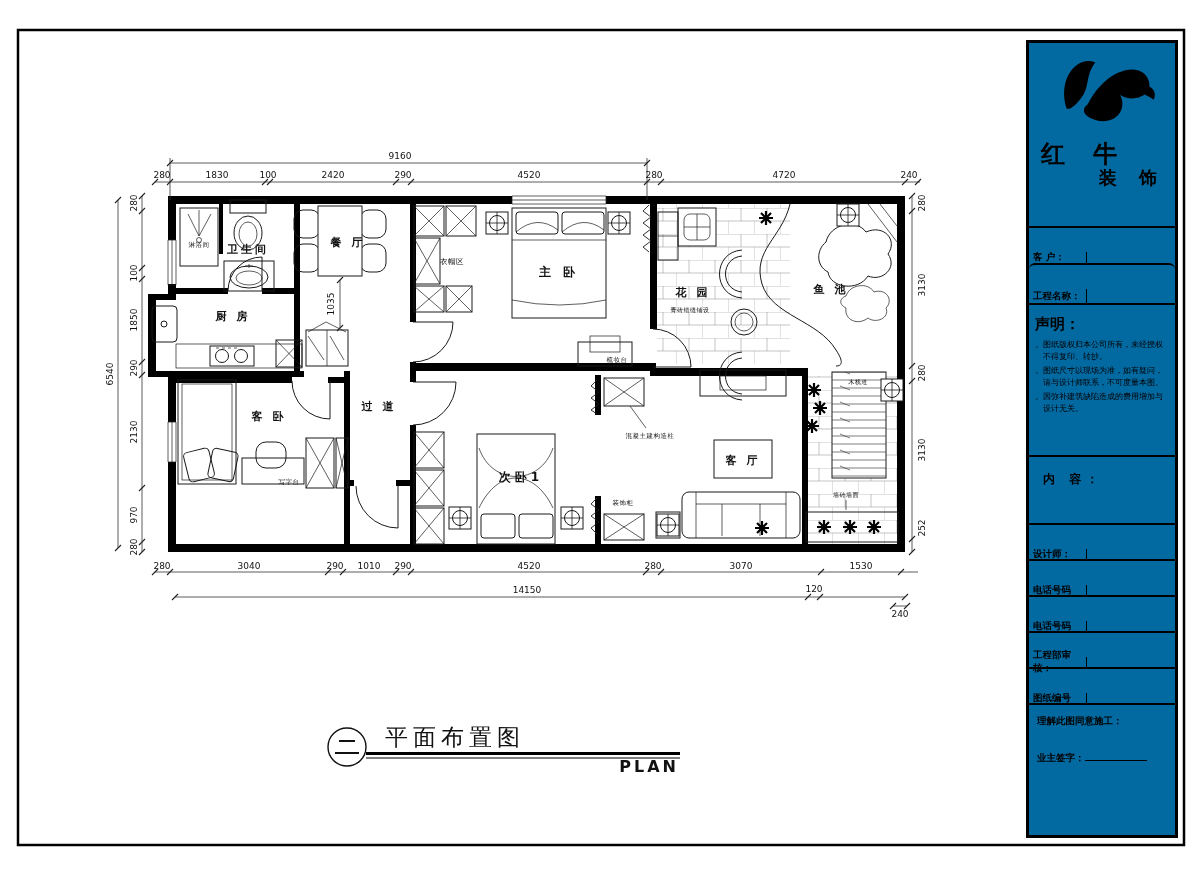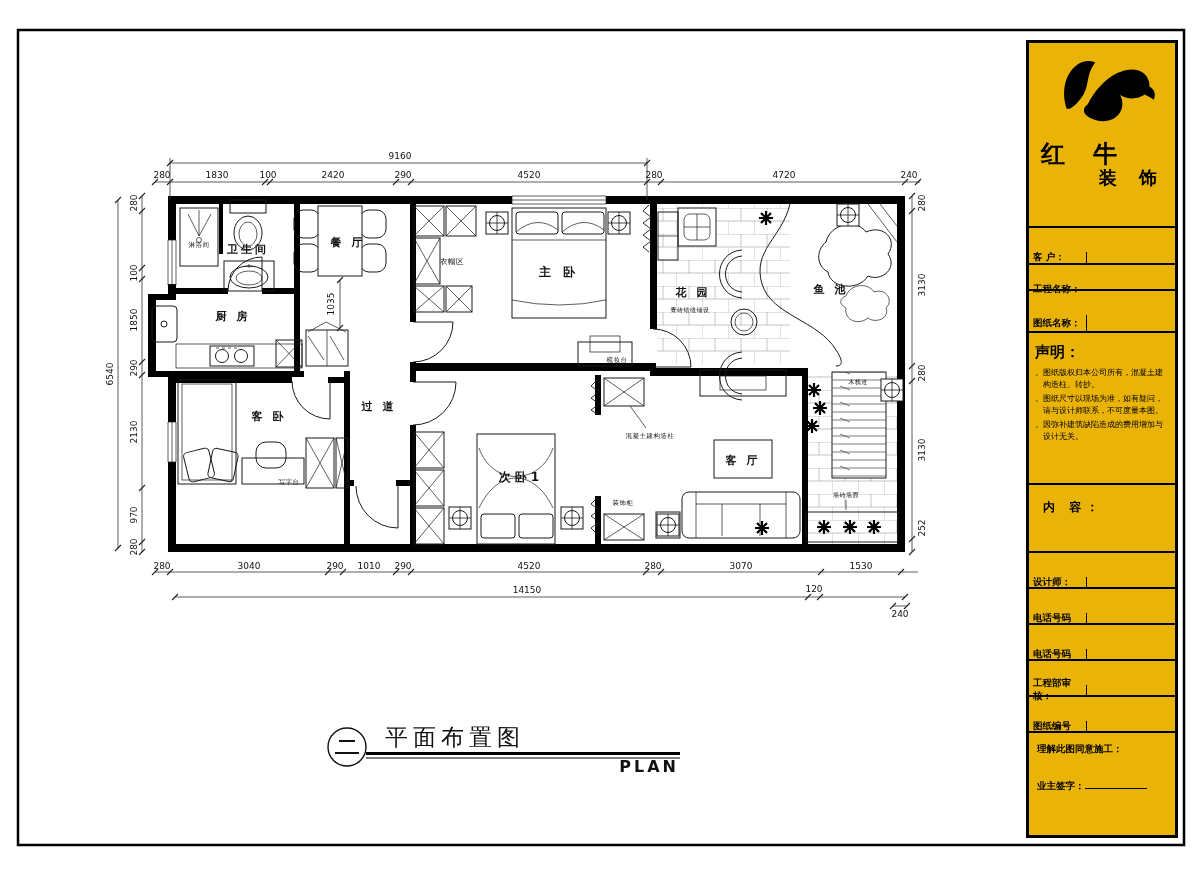--- a/index.html
+++ b/index.html
@@ -18,29 +18,29 @@
   text{fill:#111;}
   .dim{font-size:9px;text-anchor:middle;}
   .room{font-size:11px;font-weight:bold;letter-spacing:3px;text-anchor:middle;}
   .room2{font-size:12px;font-weight:bold;letter-spacing:4px;text-anchor:middle;}
   .tiny{font-size:6.5px;text-anchor:middle;letter-spacing:0.5px;}
   .cap-title{font-size:23px;letter-spacing:5px;}
   .cap-plan{font-size:16px;font-weight:bold;letter-spacing:3px;text-anchor:end;}
 
   
   .tb{position:absolute;left:1026px;top:40px;width:152px;height:798px;
-      border:3px solid #000;box-sizing:border-box;display:flex;flex-direction:column;background:#eab308;}
+      border:3px solid #000;box-sizing:border-box;display:flex;flex-direction:column;background:#0369a1;}
   .tb-sec{border-top:2px solid #000;box-sizing:border-box;}
   .tb-sec:first-child{border-top:none;}
   .tb-logo{height:183px;flex:none;}
   .tb-logo svg{display:block;margin:6px auto 0;}
   .brand-top{font-size:24px;font-weight:bold;letter-spacing:10px;padding-left:12px;line-height:1.1;}
   .brand-bottom{font-size:18px;font-weight:bold;letter-spacing:8px;text-align:right;padding-right:10px;line-height:1.2;}
   .tb-row{display:flex;flex:none;}
-  .r37{height:37px;}.r32{height:26px;}.r42{height:42px;}.r36{height:36px;}
+  .r37{height:37px;}.r32{height:40px;border-radius:6px;}.r42{height:42px;}.r36{height:36px;}
   .rl{width:58px;flex:none;border-right:1.5px solid #000;box-sizing:border-box;
       font-size:9.5px;font-weight:bold;display:flex;align-items:center;padding-left:4px;margin-top:24px;}
   .rv{flex:1;}
   .tb-statement{height:152px;flex:none;padding:6px 6px 0 6px;box-sizing:border-box;}
   .tb-statement h4{margin:4px 0 5px 0;font-size:15px;}
   .tb-statement ul{margin:0;padding:0;list-style:none;}
   .tb-statement li{font-size:8px;line-height:1.45;margin-bottom:3px;position:relative;padding-left:8px;}
   .tb-statement li::before{content:"。";position:absolute;left:0;top:0;font-size:8px;}
   .tb-content{height:68px;flex:none;font-size:12px;font-weight:bold;letter-spacing:5px;
               padding:14px 0 1px 14px;box-sizing:border-box;}
@@ -363,29 +363,25 @@
   </div>
 
   <div class="tb-sec tb-row r37">
     <div class="rl">客 户：</div>
     <div class="rv"></div>
   </div>
   <div class="tb-sec tb-row r32">
     <div class="rl">工程名称：</div>
     <div class="rv"></div>
   </div>
-  <div class="tb-sec tb-row r42">
-    <div class="rl">图纸名称：</div>
-    <div class="rv"></div>
-  </div>
 
   <div class="tb-sec tb-statement">
     <h4>声明：</h4>
     <ul>
-      <li>图纸版权归本公司所有，混凝土建构造柱、转抄。</li>
+      <li>图纸版权归本公司所有，未经授权不得复印、转抄。</li>
       <li>图纸尺寸以现场为准，如有疑问，请与设计师联系，不可度量本图。</li>
       <li>因弥补建筑缺陷造成的费用增加与设计无关。</li>
     </ul>
   </div>
 
   <div class="tb-sec tb-content">
     <span>内 容：</span>
   </div>
 
   <div class="tb-sec tb-row r36">

